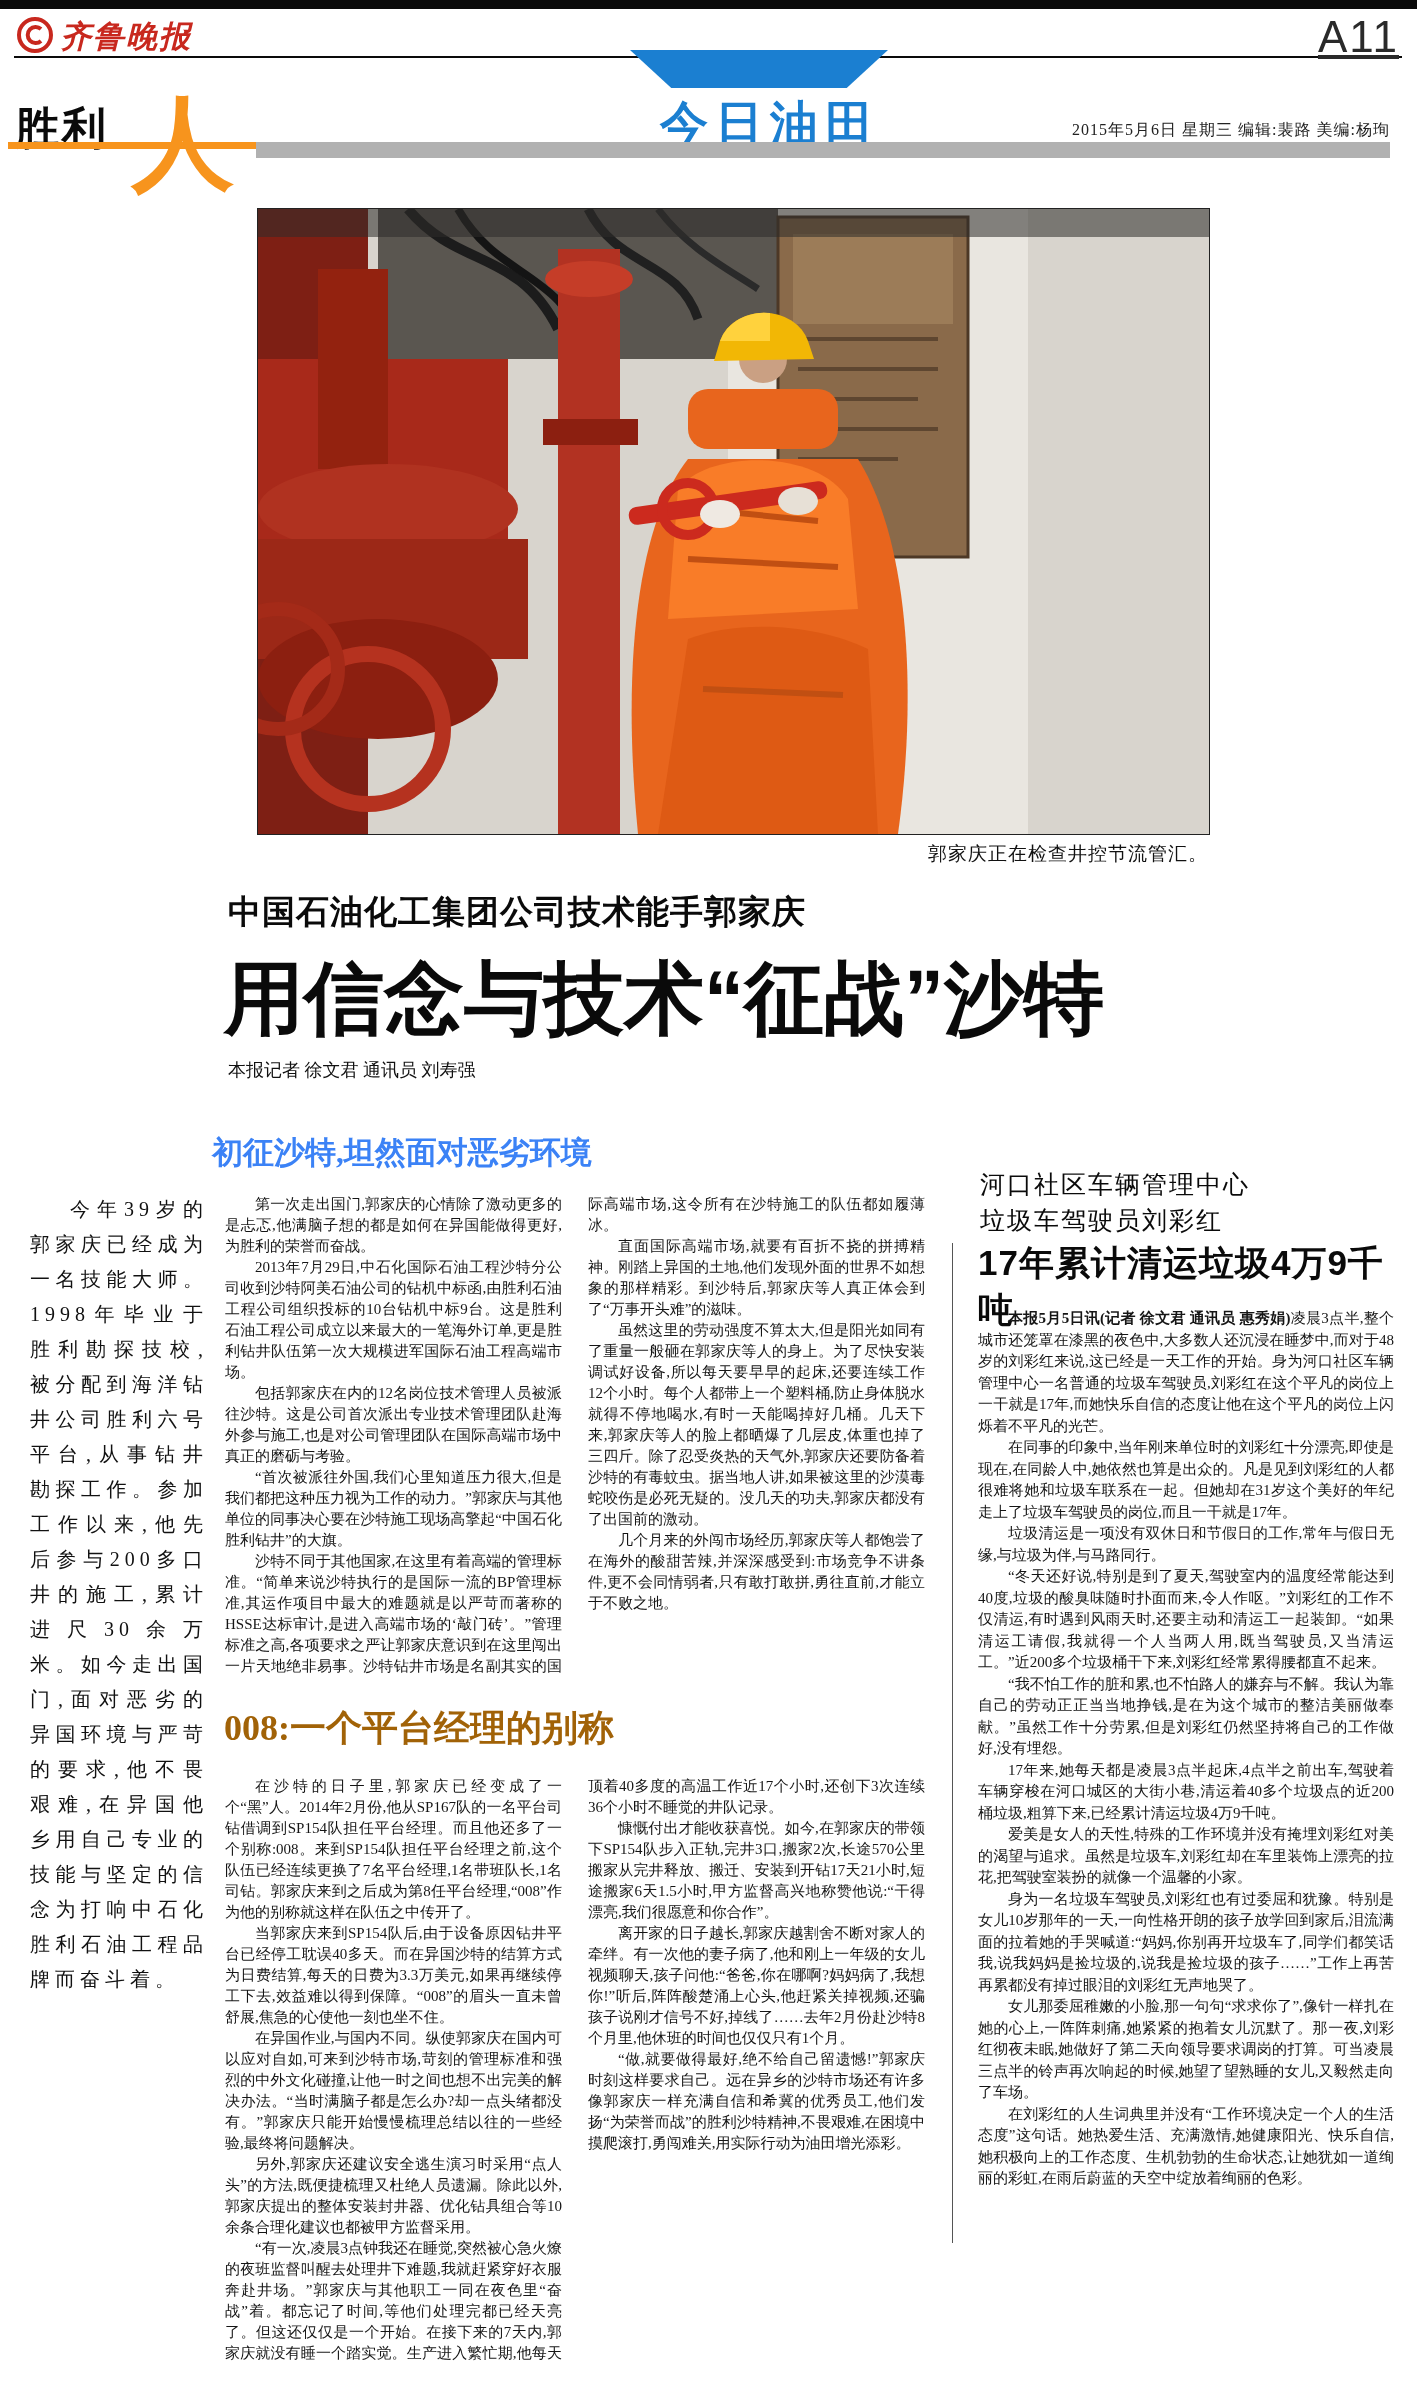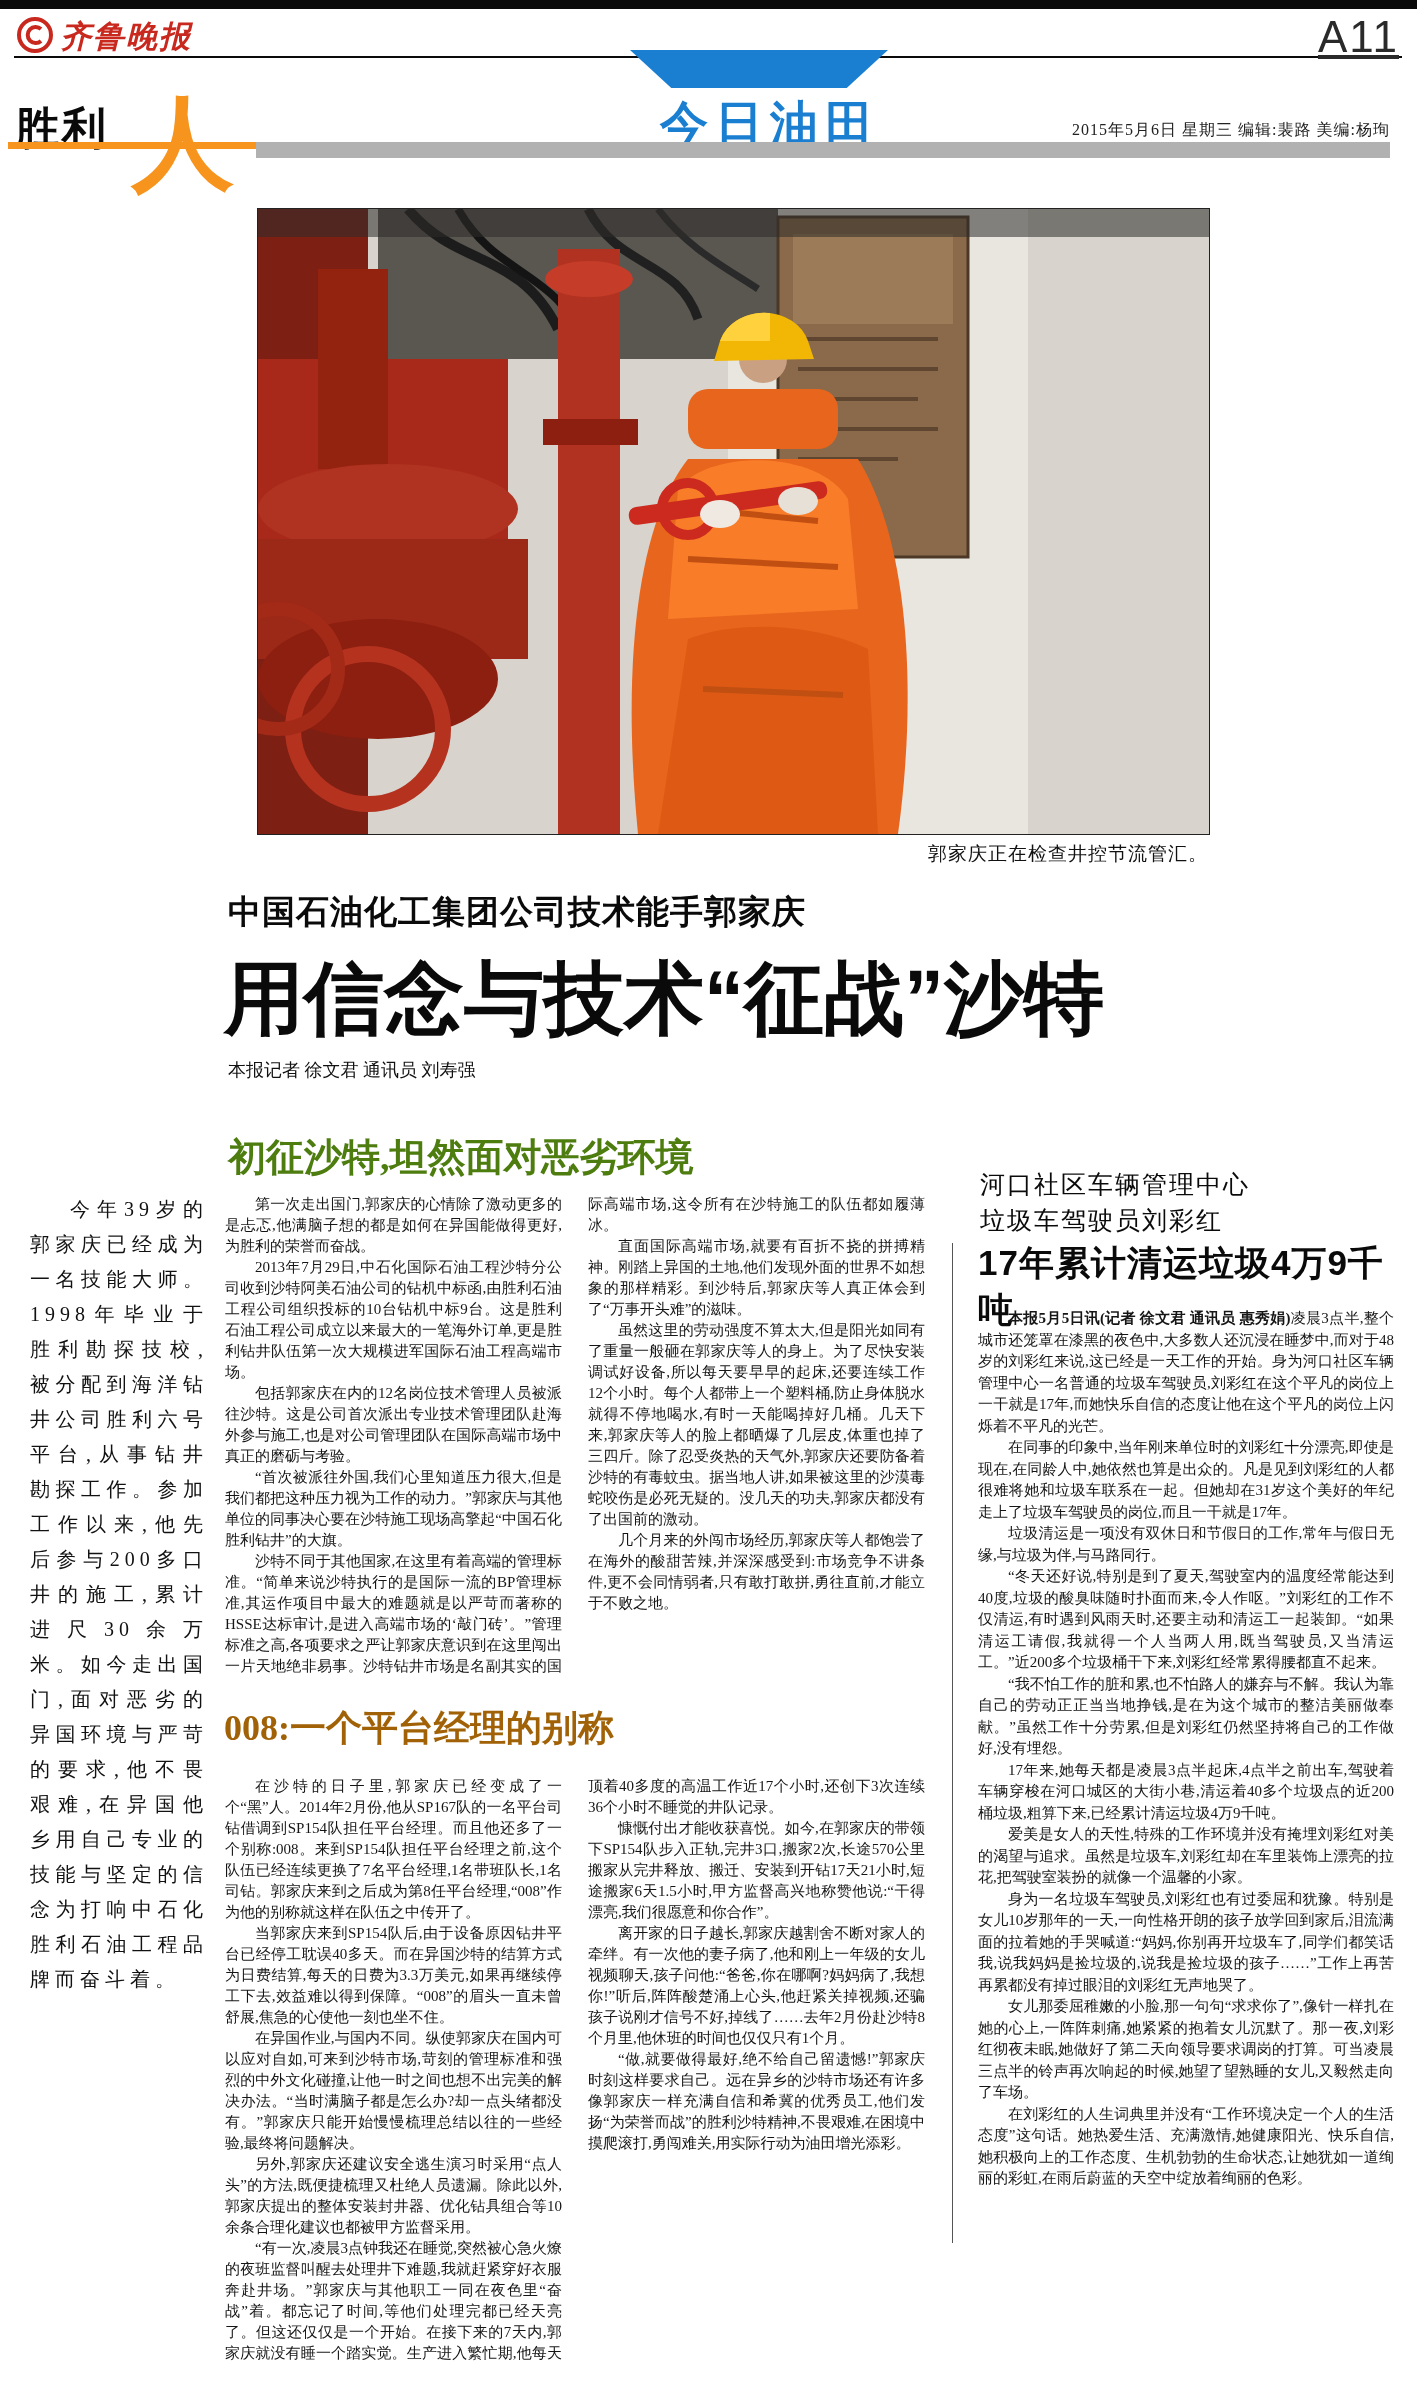--- a/index.html
+++ b/index.html
@@ -36,21 +36,21 @@
   .headline{position:absolute;left:224px;top:946px;font-size:80px;font-weight:900;color:#0a0a0a;
             letter-spacing:0px;white-space:nowrap;}
   .byline{position:absolute;left:228px;top:1058px;font-size:18px;color:#111;}
 
   
   .sidebar{position:absolute;left:30px;top:1192px;width:178px;font-size:20px;line-height:35px;
            letter-spacing:5px;text-align:justify;color:#111;}
   .sidebar p{margin:0;text-indent:2em;}
 
   
-  .sec-head1{position:absolute;left:228px;top:1132px;font-size:38px;font-weight:bold;color:#4d7c0f;}
+  .sec-head1{position:absolute;left:212px;top:1132px;font-size:31px;font-weight:bold;color:#3b82f6;}
   .sec-head2{position:absolute;left:224px;top:1704px;font-size:36px;font-weight:bold;color:#a16207;}
   .cols{position:absolute;left:225px;width:700px;column-count:2;column-gap:26px;column-fill:auto;overflow:hidden;}
   .cols1{top:1194px;height:492px;}
   .cols2{top:1776px;height:624px;}
   .cols p,.rbody p{margin:0;text-indent:2em;text-align:justify;font-size:15px;line-height:21px;color:#151515;}
 
   
   .v-divider{position:absolute;left:952px;top:1243px;width:1px;height:1000px;background:#555;}
   .r-kicker1{position:absolute;left:980px;top:1168px;font-size:25px;color:#0a0a0a;letter-spacing:2px;}
   .r-kicker2{position:absolute;left:980px;top:1204px;font-size:25px;color:#0a0a0a;letter-spacing:2px;}

